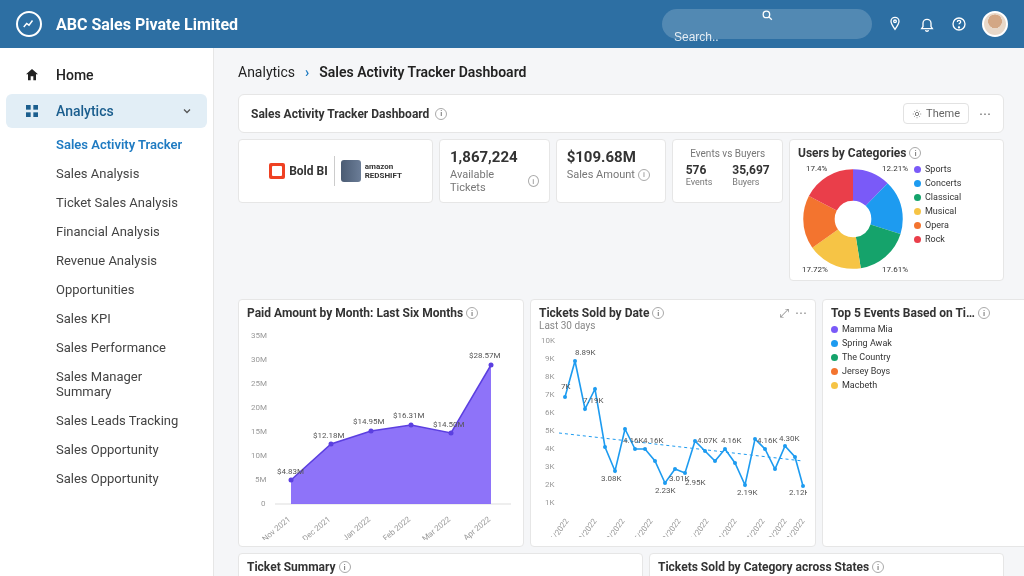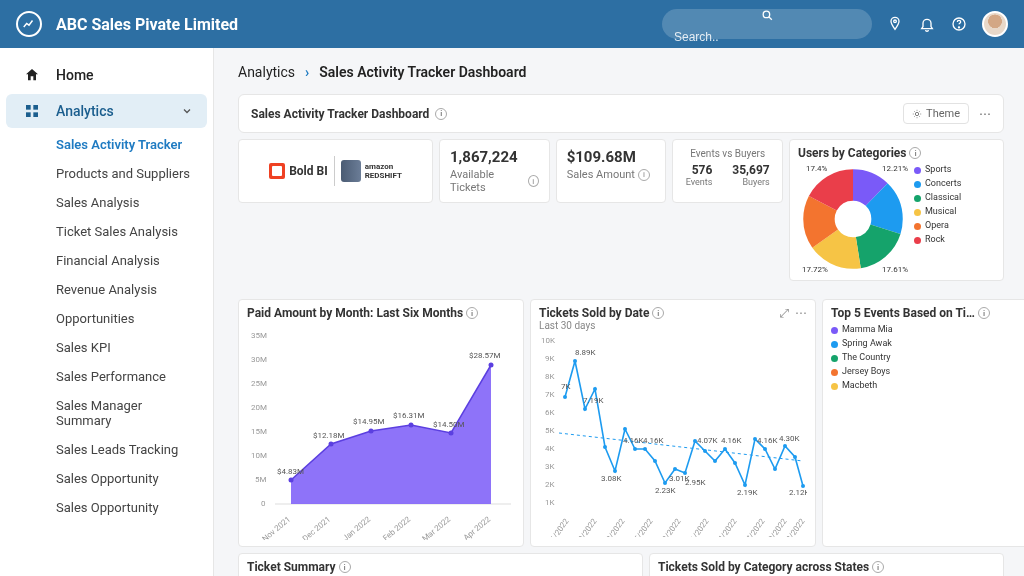--- a/index.html
+++ b/index.html
@@ -44,36 +44,36 @@
 .card .big { font-size: 15px; font-weight: 700; color: #333; }
 .card .lbl { font-size: 11px; color: #777; margin-top: 2px; display: flex; align-items: center; gap: 3px; }
 .brand-card { display: flex; align-items: center; justify-content: center; gap: 6px; padding: 12px 6px; }
 .brand-card .divider { width: 1px; height: 30px; background: #ccc; }
 .bb { display: flex; align-items: center; gap: 4px; font-weight: 700; font-size: 12px; }
 .bb .sq { width: 16px; height: 16px; background: #ef4123; border-radius: 2px; position: relative; }
 .bb .sq::after { content: ""; position: absolute; inset: 3px; background: #fff; border-radius: 1px; }
 .aws { display: flex; align-items: center; gap: 4px; }
 .aws .cyl { width: 20px; height: 22px; background: linear-gradient(90deg,#4a5b73,#6b7d97); border-radius: 3px; position: relative; }
 .aws .t { font-size: 8px; line-height: 9px; font-weight: 700; }
-.eb { display: flex; gap: 20px; justify-content: center; text-align: right; }
+.eb { display: flex; gap: 20px; justify-content: center; text-align: left; }
 .eb .n { font-size: 12px; font-weight: 700; }
 .eb .l { font-size: 9px; color: #777; }
 .eb-title { font-size: 10px; color: #777; text-align: center; margin-bottom: 4px; }
 
 .row2 { display: grid; grid-template-columns: 1fr 1fr 215px; gap: 6px; margin-top: 18px; }
 .chart-card { background: #fff; border: 1px solid #e6e6e6; border-radius: 4px; padding: 6px 8px; position: relative; }
 .chart-title { font-size: 12px; font-weight: 700; display: flex; align-items: center; gap: 3px; }
 .chart-sub { font-size: 10px; color: #888; }
 .chart-tools { position: absolute; top: 6px; right: 8px; display: flex; gap: 6px; color: #888; font-size: 12px; }
 
 .info { width: 12px; height: 12px; border: 1px solid #aaa; border-radius: 50%; font-size: 8px; color: #888; display: inline-flex; align-items: center; justify-content: center; }
 
 .donut-row { display: flex; gap: 6px; }
 .legend { display: flex; flex-direction: column; gap: 4px; font-size: 9px; }
-.legend .li { display: flex; align-items: flex-end; gap: 4px; }
+.legend .li { display: flex; align-items: center; gap: 4px; }
 .legend .dot { width: 7px; height: 7px; border-radius: 50%; }
 .donut-wrap { position: relative; width: 110px; height: 110px; }
 .donut-wrap .pct { position: absolute; font-size: 8px; color: #333; }
 
 .row3 { display: grid; grid-template-columns: 1fr 355px; gap: 6px; margin-top: 6px; }
 .thead { display: grid; grid-template-columns: repeat(7, 1fr); background: #7a5af8; color: #fff; font-size: 10px; font-weight: 700; }
 .thead > div { padding: 6px 6px; border-right: 1px solid rgba(255,255,255,.25); }
 
 svg { display: block; }
 .axis-lbl { font-size: 8px; fill: #999; }
@@ -144,21 +144,20 @@
             </svg>
           </span>
         <span>Analytics</span>
         <span class="chev">
             <svg width="12" height="12" viewBox="0 0 24 24" fill="none" stroke="#555" stroke-width="2.5">
               <path d="M6 9l6 6 6-6"></path>
             </svg>
           </span>
       </div>
       <div class="sub active">Sales Activity Tracker</div>
-      <div class="sub">Products and Suppliers</div>
       <div class="sub">Sales Analysis</div>
       <div class="sub">Ticket Sales Analysis</div>
       <div class="sub">Financial Analysis</div>
       <div class="sub">Revenue Analysis</div>
       <div class="sub">Opportunities</div>
       <div class="sub">Sales KPI</div>
       <div class="sub">Sales Performance</div>
       <div class="sub">Sales Manager Summary</div>
       <div class="sub">Sales Leads Tracking</div>
       <div class="sub">Sales Opportunity</div>

